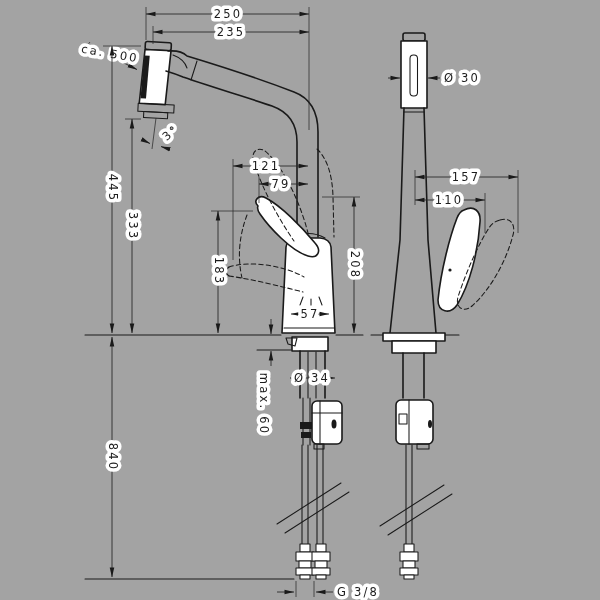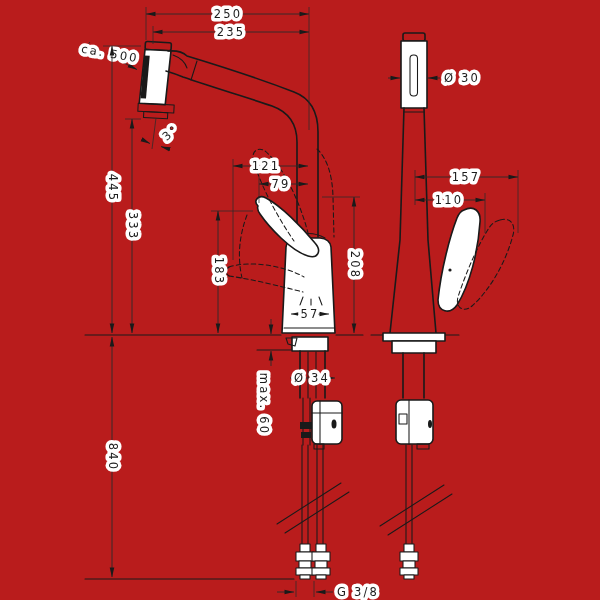--- a/index.html
+++ b/index.html
@@ -1,16 +1,16 @@
 <!DOCTYPE html>
 <html><head>
 <meta charset="utf-8">
 <style>
   html,body{margin:0;padding:0;background:#ffffff;}
-  .stage{width:600px;height:600px;position:relative;background:#b91c1c;overflow:hidden;}
+  .stage{width:600px;height:600px;position:relative;background:#a3a3a3;overflow:hidden;}
   svg{display:block;}
   
   .o{fill:none;stroke:#1a1a1a;stroke-width:1.6;stroke-linejoin:round;stroke-linecap:round;}
   .ow{fill:#ffffff;stroke:#1a1a1a;stroke-width:1.6;stroke-linejoin:round;stroke-linecap:round;}
   .t{fill:none;stroke:#1a1a1a;stroke-width:1.05;stroke-linejoin:round;stroke-linecap:round;}
   .tw{fill:#ffffff;stroke:#1a1a1a;stroke-width:1.05;stroke-linejoin:round;}
   .blk{fill:#1a1a1a;stroke:none;}
   .d{fill:none;stroke:#2b2b2b;stroke-width:0.9;}
   .x{fill:none;stroke:#2b2b2b;stroke-width:0.75;}
   .dash{fill:none;stroke:#1a1a1a;stroke-width:1.05;stroke-dasharray:4.5 3;stroke-linecap:round;}

